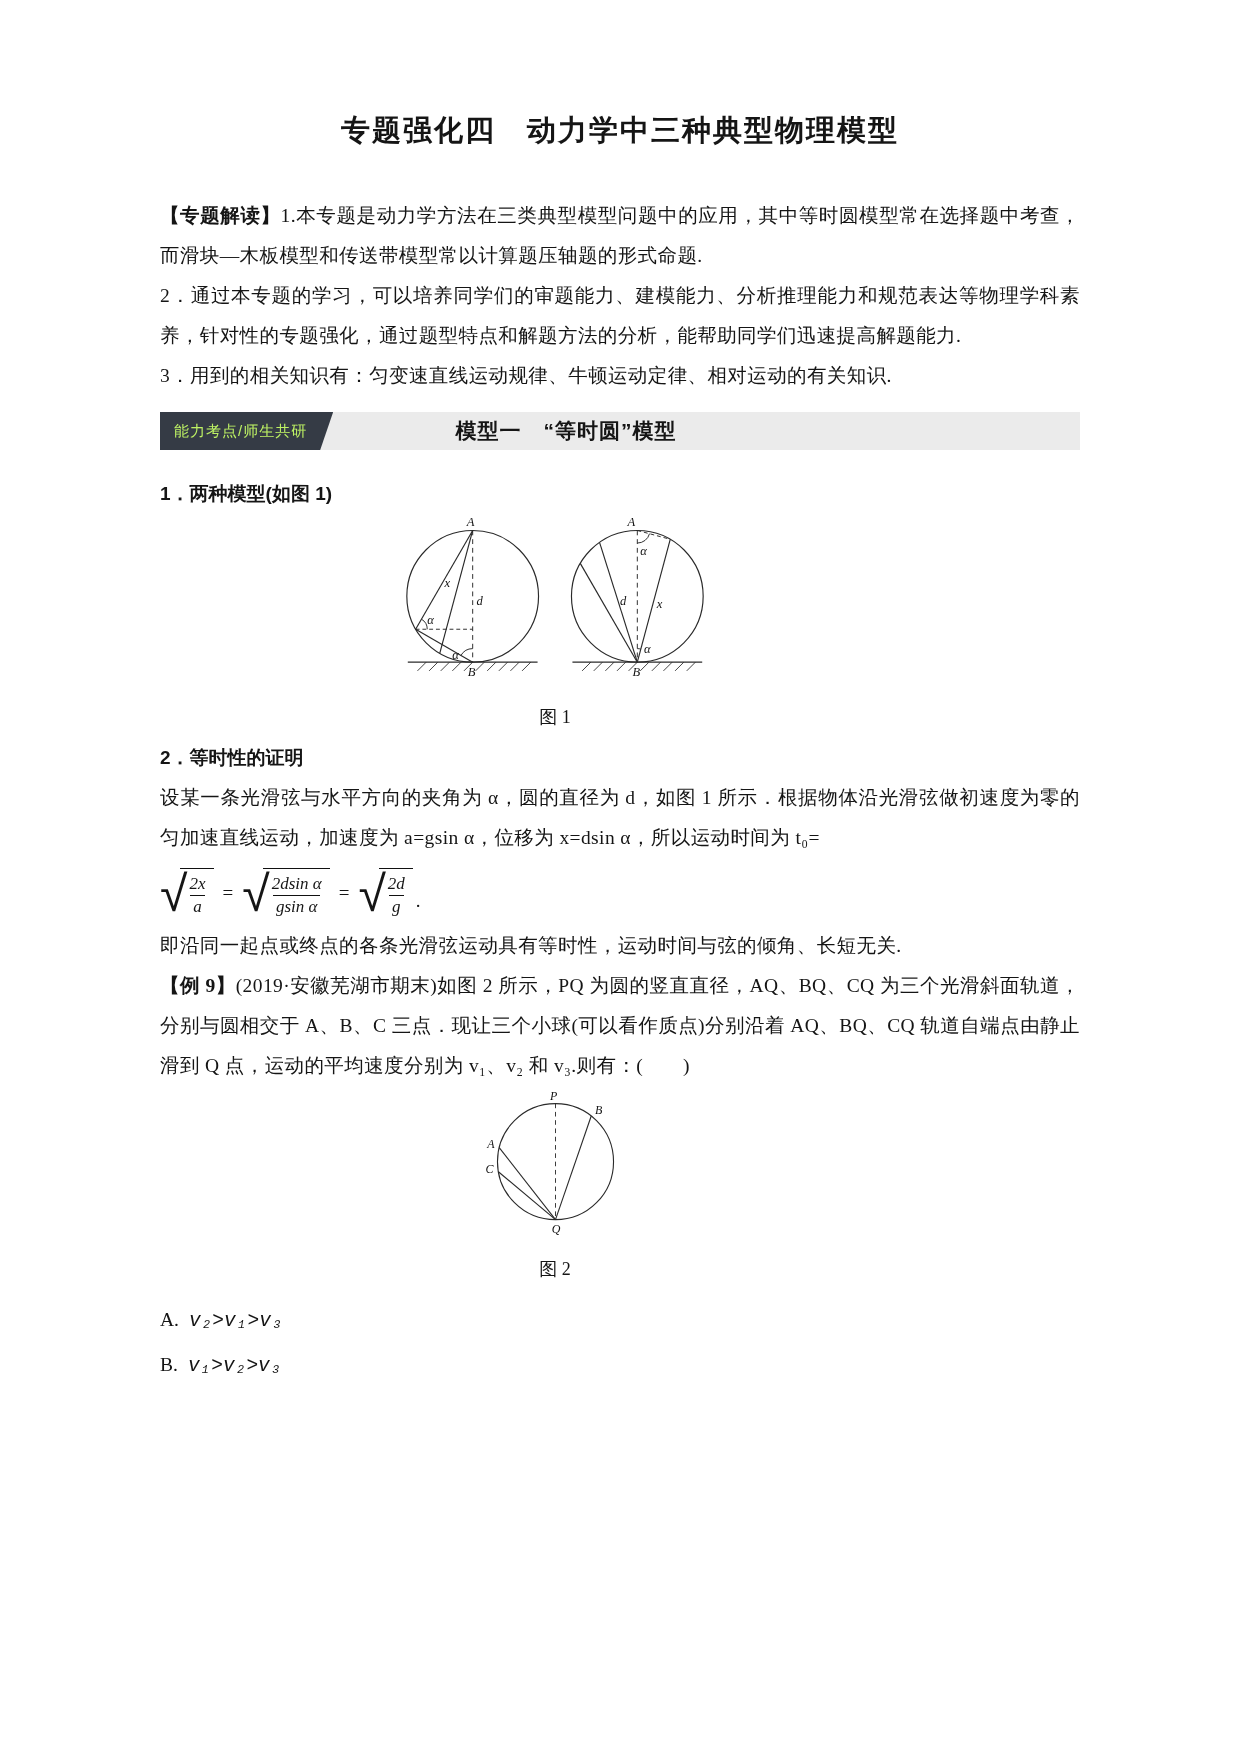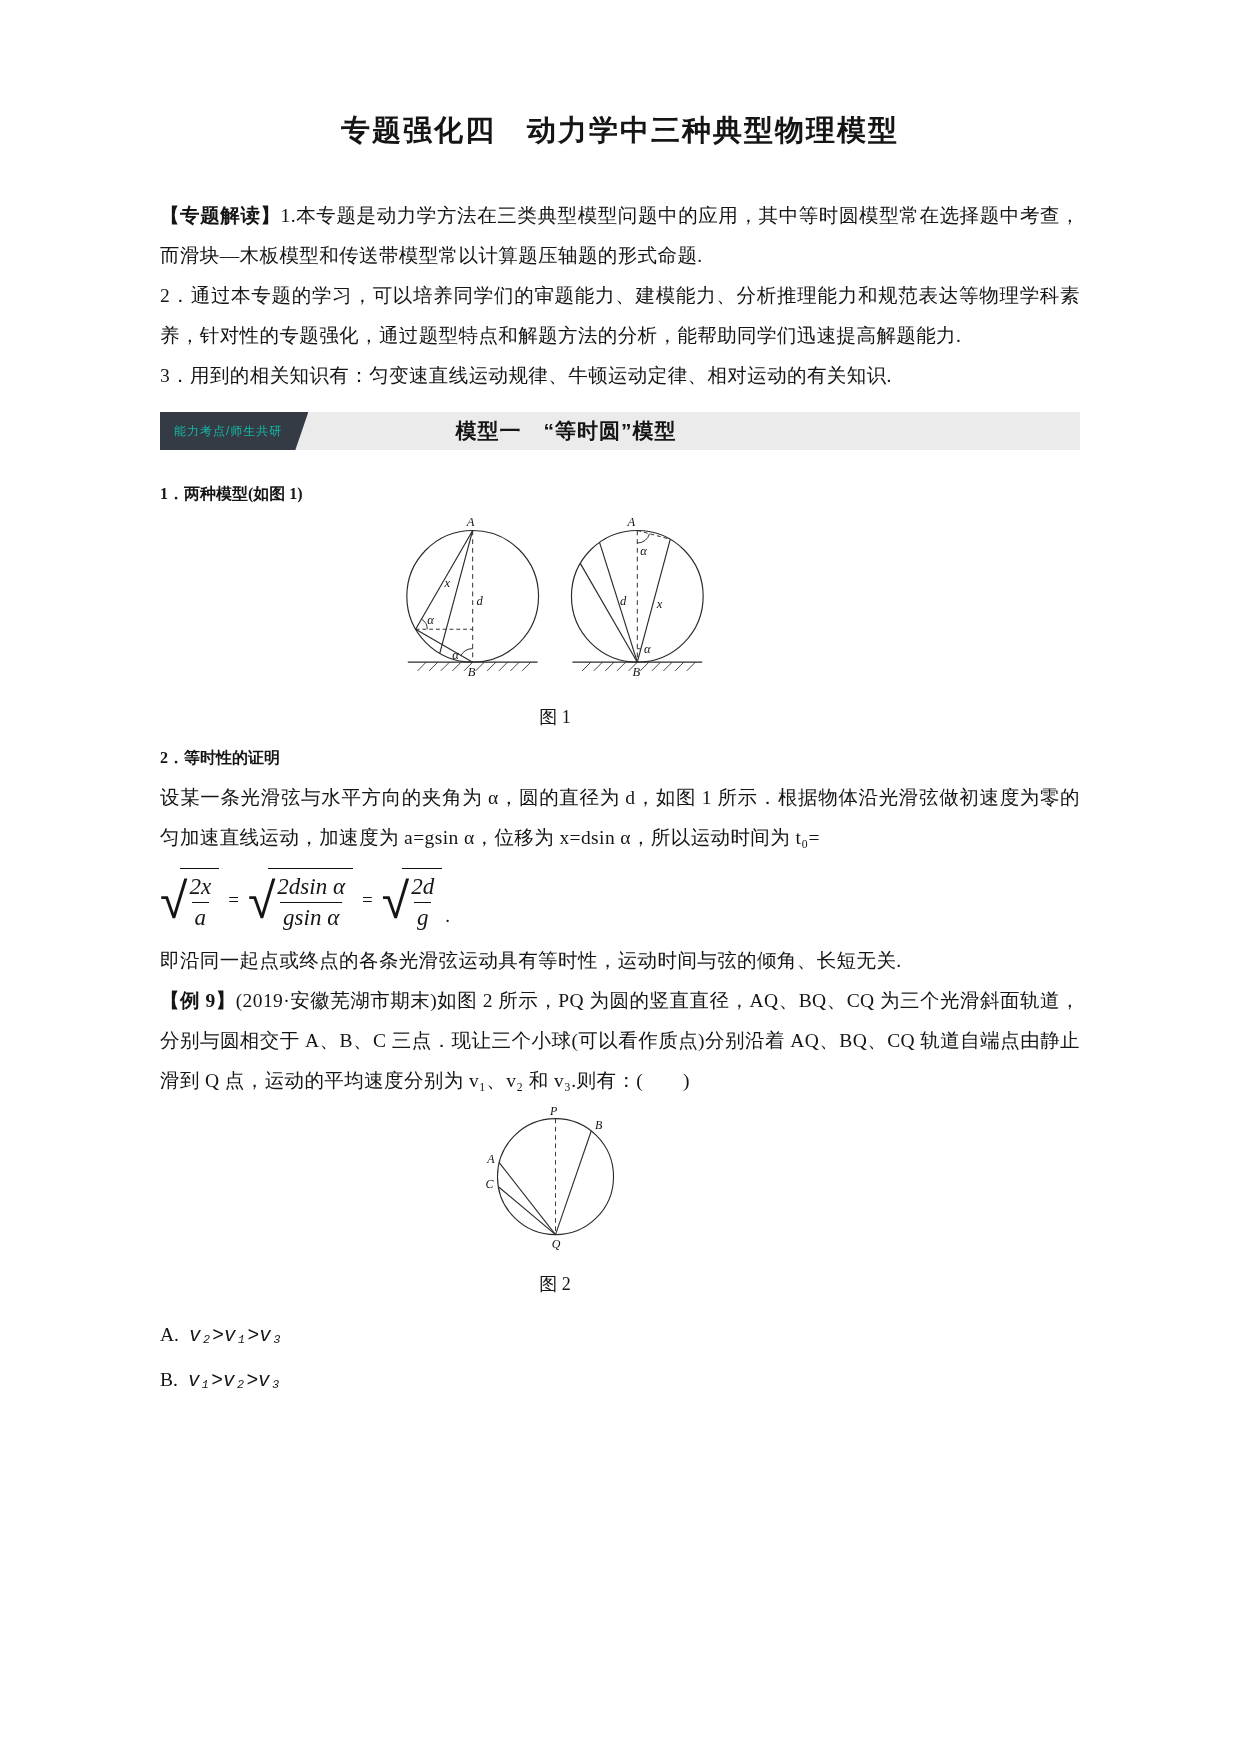--- a/index.html
+++ b/index.html
@@ -24,40 +24,40 @@
     letter-spacing:0.4px;
   }
   .para.first { margin-top:46px; }
   .bold { font-weight:bold; }
 
   .section-bar {
     margin-top:16px; height:38px; background:#ebebeb;
     position:relative; display:flex; align-items:stretch;
   }
   .badge {
-    background:#353b45; color:#14b8a6;
+    background:#353b45; color:#bef264;
     font-family:"Liberation Sans","DejaVu Sans",sans-serif;
-    font-size:12px; letter-spacing:1px;
+    font-size:15px; letter-spacing:1px;
     display:flex; align-items:center;
     padding:0 26px 0 14px;
     clip-path:polygon(0 0,100% 0,calc(100% - 13px) 100%,0 100%);
     position:relative; z-index:2;
   }
   .bar-title {
     position:absolute; left:12px; right:120px; top:0;
     text-align:center; line-height:38px;
     font-family:"Liberation Sans","DejaVu Sans",sans-serif;
     font-size:21px; font-weight:bold; letter-spacing:1px;
     z-index:1;
   }
 
   .item-head {
     margin-top:24px;
-    font-family:Liberation Serif, serif;
-    font-size:16px; font-weight:bold; line-height:40px;
+    font-family:Liberation Sans, sans-serif;
+    font-size:19px; font-weight:bold; line-height:40px;
   }
   .item-head.second { margin-top:8px; }
 
   .fig-wrap { text-align:center; padding-right:130px; }
   .fig-wrap.f2 { margin-top:2px; }
   .caption { font-size:18px; line-height:26px; margin-top:2px; }
 
   .svglbl text {
     font-family:"Liberation Serif","DejaVu Serif",serif;
     font-style:italic; font-size:13px; fill:#111;
@@ -70,21 +70,21 @@
   }
   .sqrt { display:inline-flex; align-items:center; }
   .rad {
     font-family:"DejaVu Sans",sans-serif;
     font-size:50px; line-height:1; font-weight:300;
     margin-right:-7px; transform:translateY(1px);
   }
   .radbody { border-top:1.6px solid #111; padding:3px 5px 0 6px; }
   .frac {
     display:inline-flex; flex-direction:column; align-items:center;
-    font-size:23px; line-height:1.3;
+    font-size:17px; line-height:1.3;
     font-style:italic;
   }
   .frac .den { border-top:1.3px solid #111; padding:0 3px; }
   .frac .num { padding:0 3px; }
   .feq { margin:0 9px; font-style:normal; }
   .fperiod { margin-left:3px; align-self:flex-end; padding-bottom:6px; }
 
   .options { margin-top:16px; }
   .option { font-size:19.5px; line-height:44px; }
   .option .opt-val { font-style:italic; margin-left:10px;font-family:Liberation Mono, monospace; }

